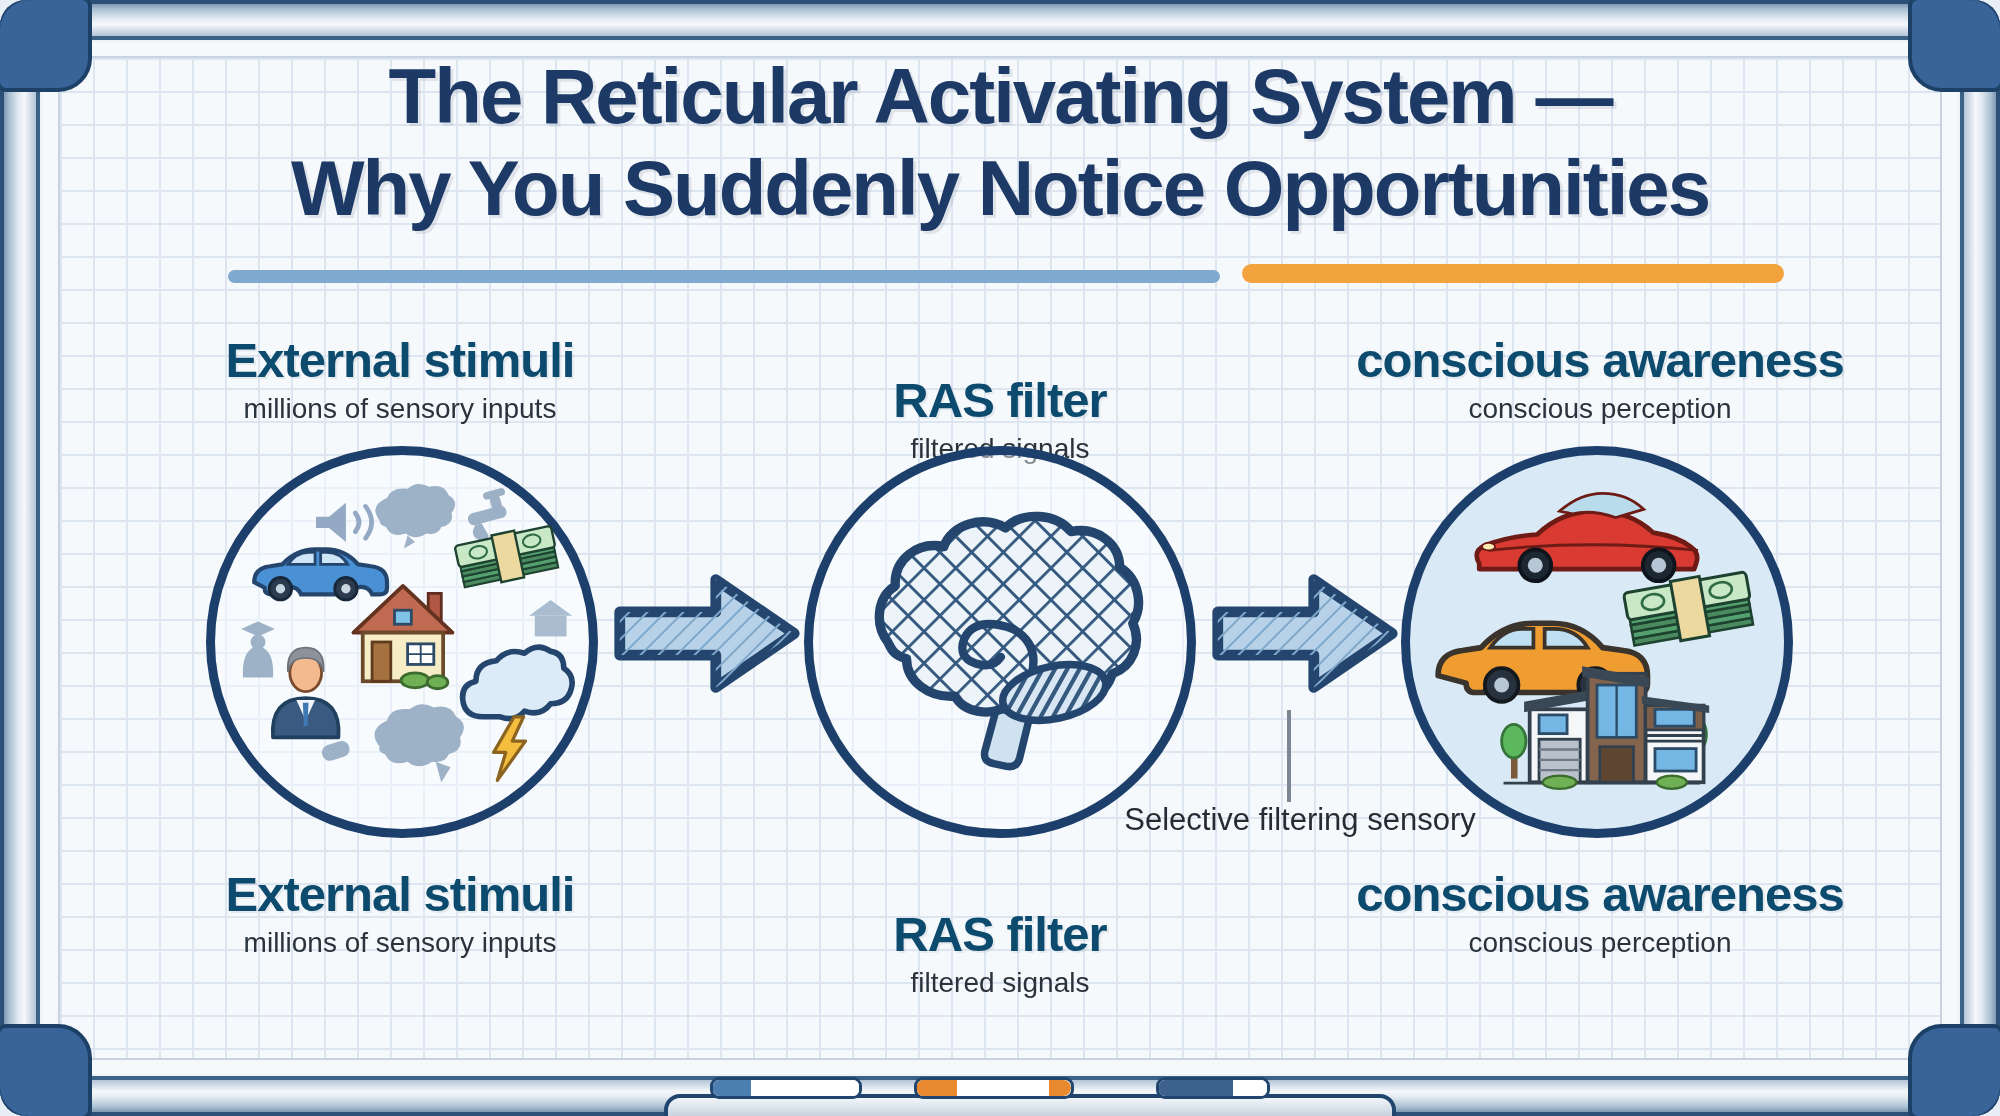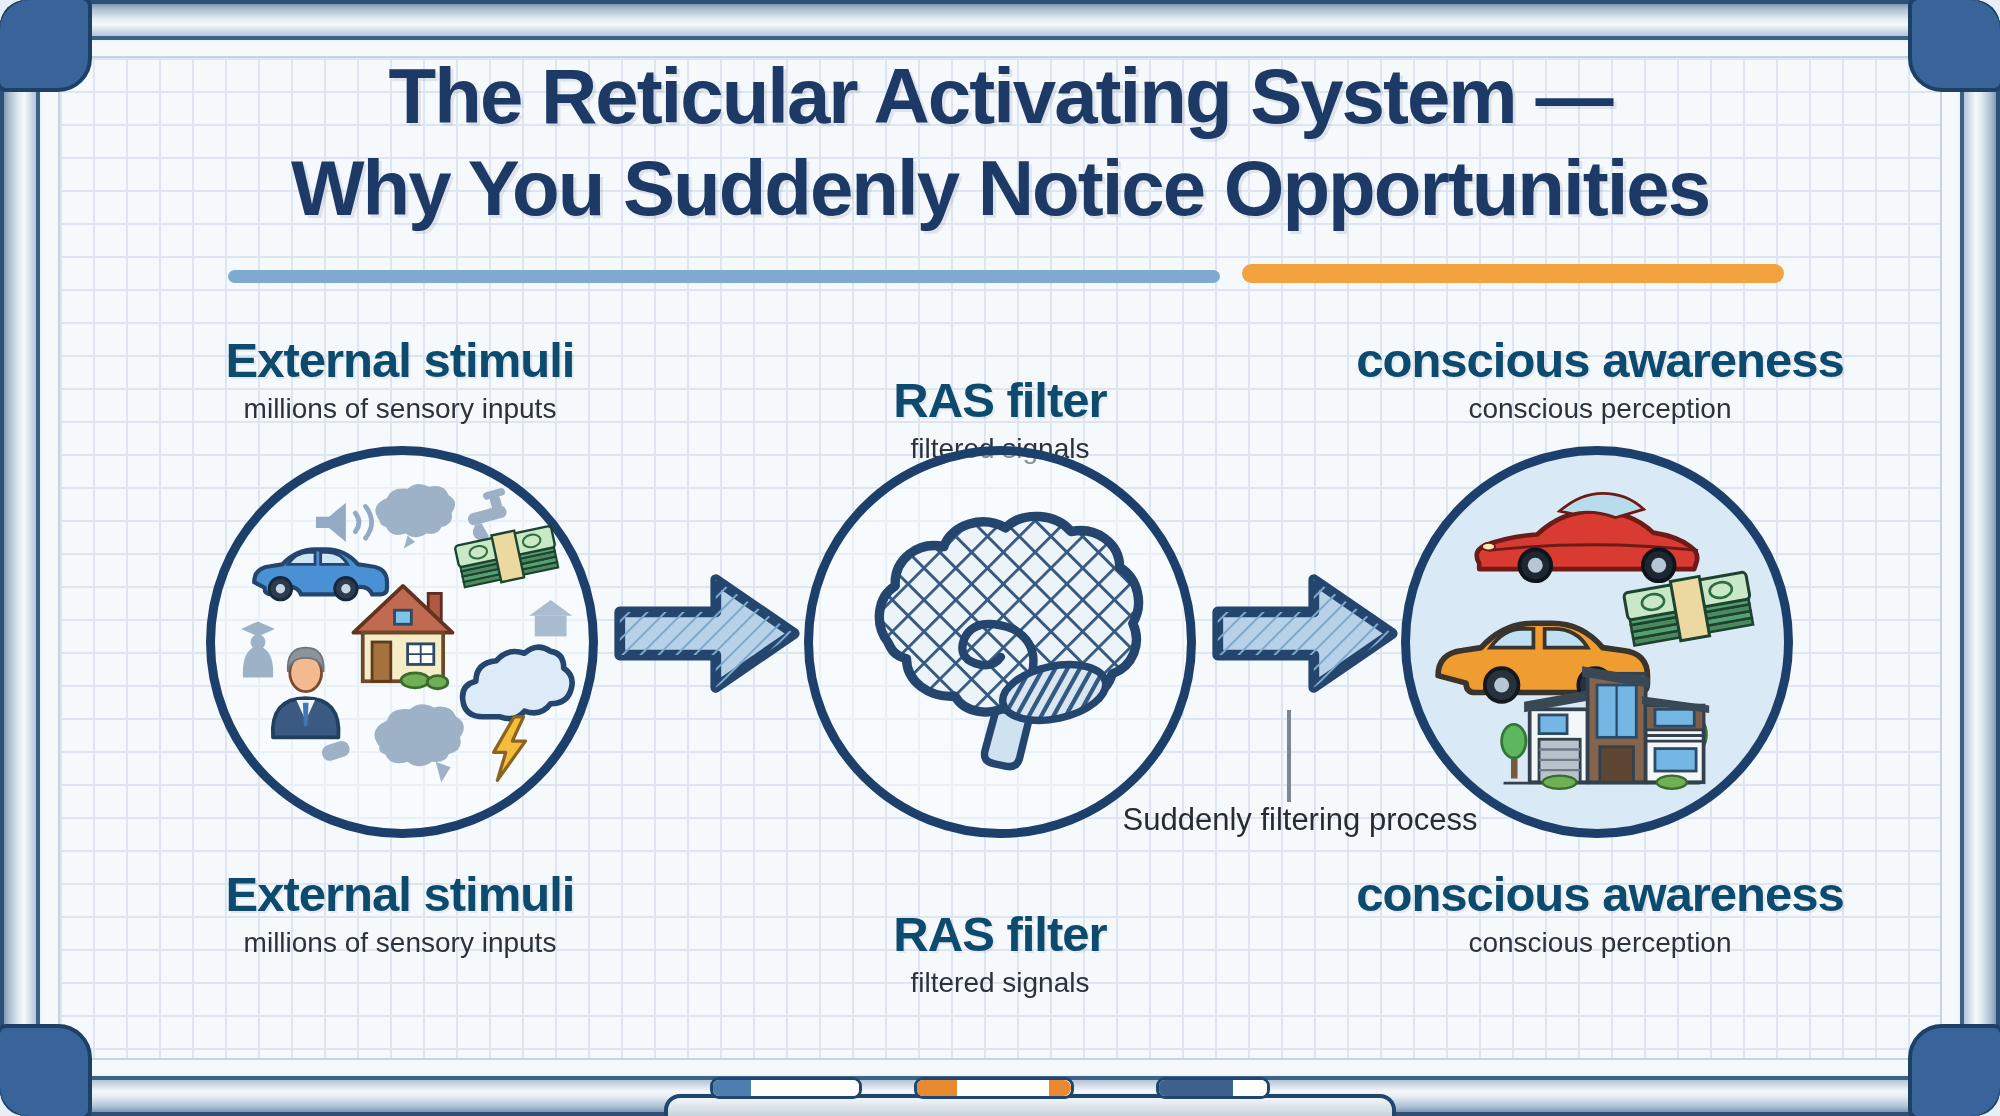--- a/index.html
+++ b/index.html
@@ -253,21 +253,21 @@
       <defs>
           <pattern id="h2" width="13" height="13" patternUnits="userSpaceOnUse" patternTransform="rotate(45)">
             <line x1="0" y1="0" x2="0" y2="13" stroke="#7fa8cb" stroke-width="4"></line>
           </pattern>
         </defs>
       <polygon points="12,53 110,53 110,20 190,75 110,130 110,97 12,97" fill="#b7d2e8" stroke="#24466e" stroke-width="11" stroke-linejoin="round"></polygon>
       <polygon points="12,53 110,53 110,20 190,75 110,130 110,97 12,97" fill="url(#h2)"></polygon>
     </svg>
 
     <div class="filter-line"></div>
-    <div class="filter-label">Suddenly filtering process</div>
+    <div class="filter-label">Selective filtering sensory</div>
 
     <div class="head hr-bot hc1">
       <h2>External stimuli</h2>
       <p>millions of sensory inputs</p>
     </div>
     <div class="head hr-bot hc2">
       <h2>RAS filter</h2>
       <p>filtered signals</p>
     </div>
     <div class="head hr-bot hc3">

